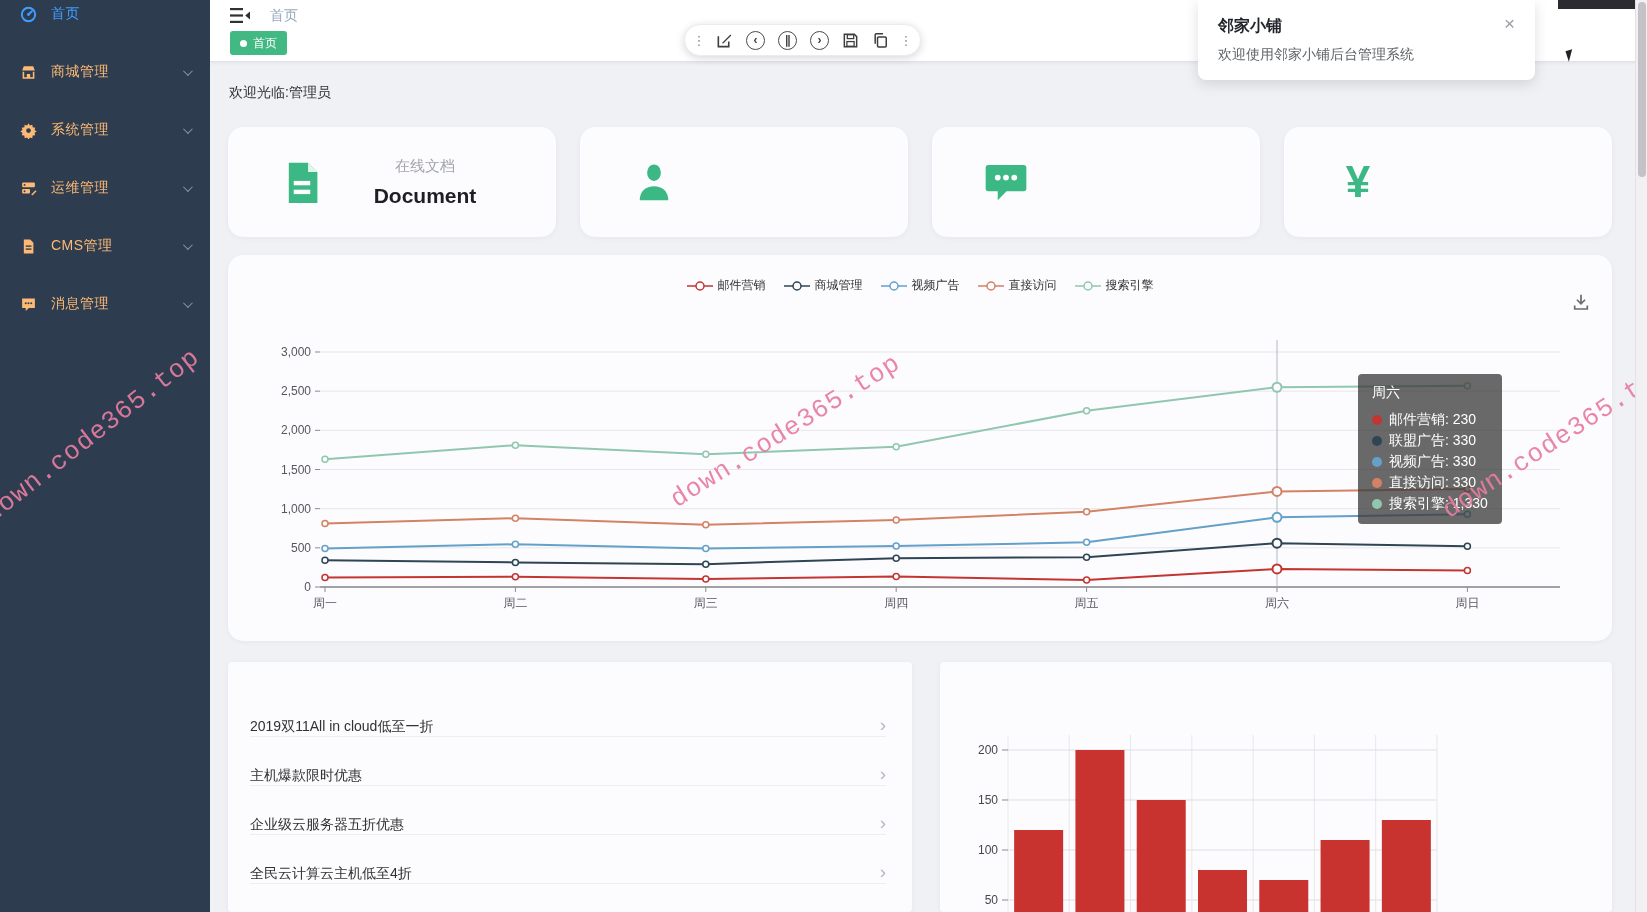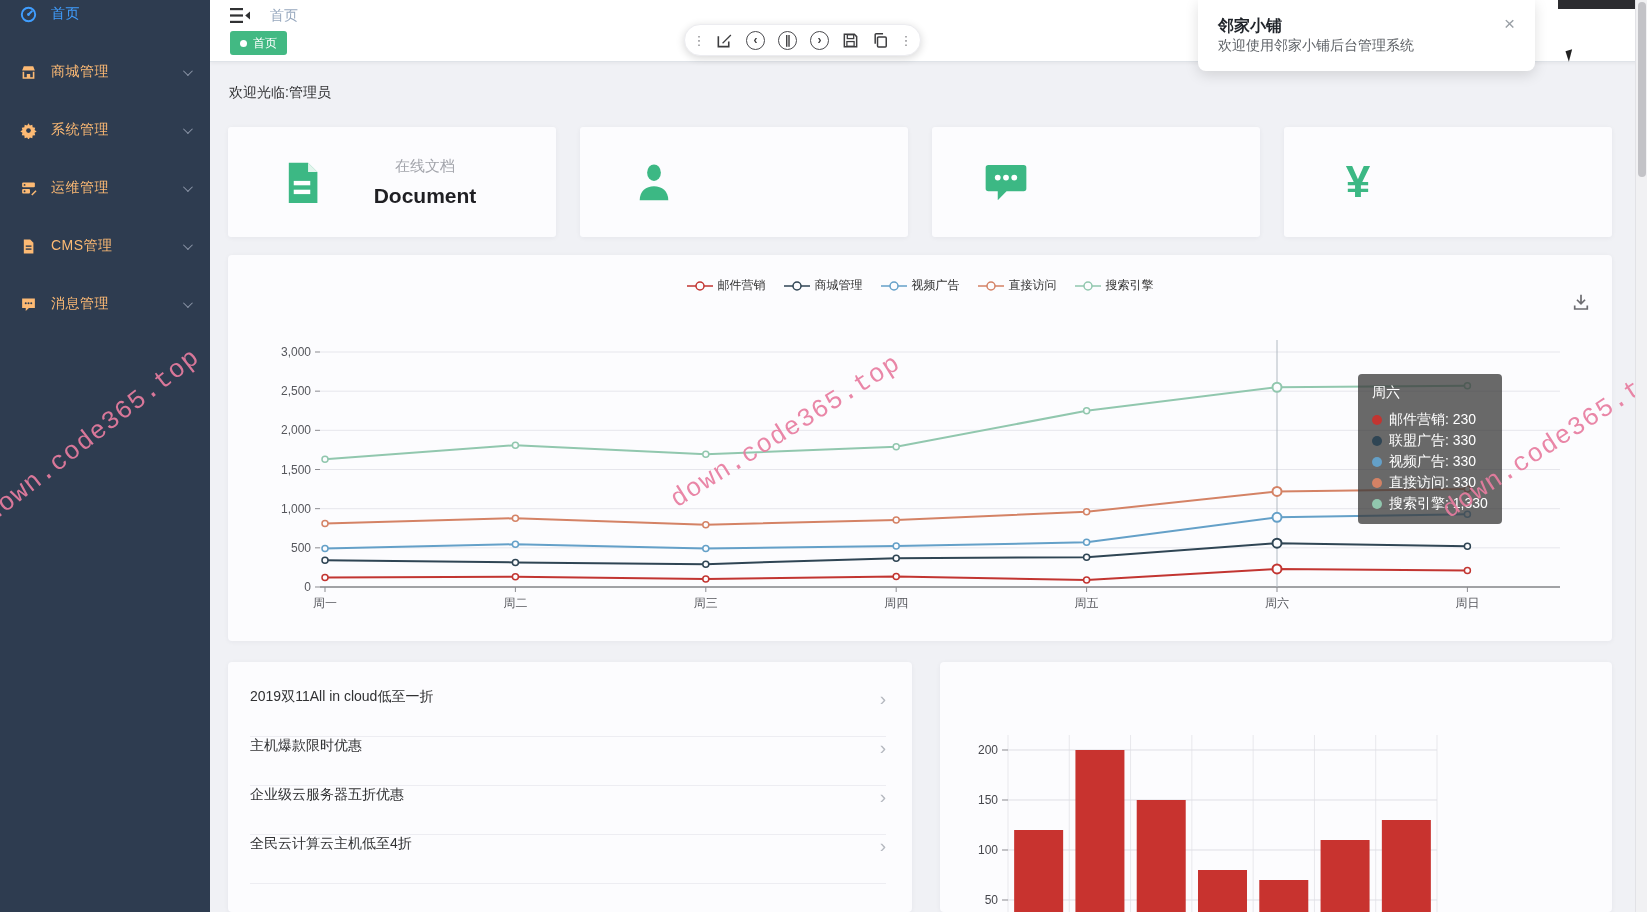--- a/index.html
+++ b/index.html
@@ -25,49 +25,49 @@
 
   
   .toolbar-pill { position:absolute; left:684px; top:24px; height:32px; background:#fff; border:1px solid #ececf0; border-radius:16px; box-shadow:0 2px 8px rgba(0,0,0,.16); display:flex; align-items:center; padding:0 10px; gap:13px; z-index:7; }
   .tb-ic { display:flex; align-items:center; justify-content:center; color:#3d3d3f; cursor:pointer; }
   .tb-ic svg { width:17px; height:17px; }
   .tb-dots { font-size:13px; color:#8a8a8e; width:8px; }
   .tb-circle { width:19px; height:19px; border:1.6px solid #4a4a4e; border-radius:50%; font-size:12px; line-height:1; display:flex; align-items:center; justify-content:center; color:#3d3d3f; font-weight:bold; }
 
   
   .notification { position:absolute; left:1198px; top:0; width:337px; background:#fff; border-radius:0 0 8px 8px; box-shadow:0 4px 14px rgba(0,0,0,.13); z-index:8; padding:16px 20px 16px 20px; }
-  .notif-title { font-size:16px; font-weight:bold; color:#1f2329; }
+  .notif-title { font-size:16px; font-weight:bold; color:#1f2329; margin-bottom:9px; }
   .notif-msg { font-size:14px; color:#5f6368; }
   .notif-close { position:absolute; right:20px; top:14px; font-size:19px; color:#9aa0a6; cursor:pointer; line-height:1; }
   .dark-strip { position:absolute; left:1558px; top:0; width:84px; height:9px; background:#2c2c30; z-index:9; }
   .cursor-arrow { position:absolute; left:1567px; top:50px; width:0; height:0; border-left:7px solid #222; border-bottom:11px solid transparent; transform:rotate(-18deg); z-index:10; }
 
   
   .welcome { position:absolute; left:229px; top:84px; font-size:14px; color:#303133; z-index:3; }
   .cards-row { position:absolute; left:228px; top:127px; display:flex; gap:24px; z-index:3; }
-  .stat-card { width:328px; height:110px; background:#fcfcfe; border-radius:3px; box-shadow:0 1px 5px rgba(30,30,60,.05); display:flex; align-items:center; padding-left:52px; }
+  .stat-card { width:328px; height:110px; background:#fcfcfe; border-radius:15px; box-shadow:0 1px 5px rgba(30,30,60,.05); display:flex; align-items:center; padding-left:52px; }
   .stat-ico { width:44px; height:44px; color:#3cb884; flex:none; }
   .stat-text { flex:1; text-align:center; padding-right:30px; }
   .stat-label { font-size:15px; color:#a2a4ab; margin-bottom:8px; }
   .stat-value { font-size:21px; font-weight:bold; color:#1f1f23; }
 
-  .chart-card { position:absolute; left:228px; top:255px; width:1384px; height:386px; background:#fcfcfe; border-radius:4px; box-shadow:0 1px 5px rgba(30,30,60,.05); z-index:3; }
+  .chart-card { position:absolute; left:228px; top:255px; width:1384px; height:386px; background:#fcfcfe; border-radius:15px; box-shadow:0 1px 5px rgba(30,30,60,.05); z-index:3; }
   .legend-row { position:absolute; left:0; top:22px; width:100%; display:flex; justify-content:center; gap:18px; z-index:2; }
   .legend-item { display:flex; align-items:center; gap:5px; cursor:pointer; }
   .legend-item span { font-size:12px; color:#333; }
   .dl-btn { position:absolute; right:22px; top:38px; width:18px; height:18px; color:#6b6b70; cursor:pointer; z-index:2; }
   #line-chart { position:absolute; left:0; top:0; }
 
   .chart-tooltip { position:absolute; left:1358px; top:374px; background:rgba(58,58,58,.76); border-radius:4px; padding:10px 14px; color:#fff; font-size:14px; z-index:6; min-width:118px; }
   .tt-title { margin-bottom:7px; }
   .tt-row { display:flex; align-items:center; gap:7px; line-height:21px; white-space:nowrap; }
   .tt-dot { width:10px; height:10px; border-radius:50%; flex:none; }
 
   .promo-card { position:absolute; left:228px; top:662px; width:684px; height:250px; background:#fcfcfe; border-radius:4px; box-shadow:0 1px 5px rgba(30,30,60,.05); z-index:3; padding:26px 26px 0 22px; }
-  .promo-row { height:49px; display:flex; align-items:flex-start; justify-content:space-between; border-bottom:1px solid #ededf2; cursor:pointer; }
+  .promo-row { height:49px; display:flex; align-items:flex-end; justify-content:space-between; border-bottom:1px solid #ededf2; cursor:pointer; }
   .promo-label { font-size:14px; color:#303133; }
   .promo-caret { font-size:19px; color:#b4b8bf; }
 
   .bar-card { position:absolute; left:940px; top:662px; width:672px; height:250px; background:#fcfcfe; border-radius:4px; box-shadow:0 1px 5px rgba(30,30,60,.05); z-index:3; overflow:hidden; }
 
   
   .scrollbar { position:absolute; right:0; top:0; width:12px; height:912px; background:#f1f1f3; border-left:1px solid #e2e2e6; z-index:11; }
   .scroll-thumb { position:absolute; left:2px; top:2px; width:8px; height:175px; background:#c3c3c7; border-radius:4px; cursor:pointer; }
 
   

